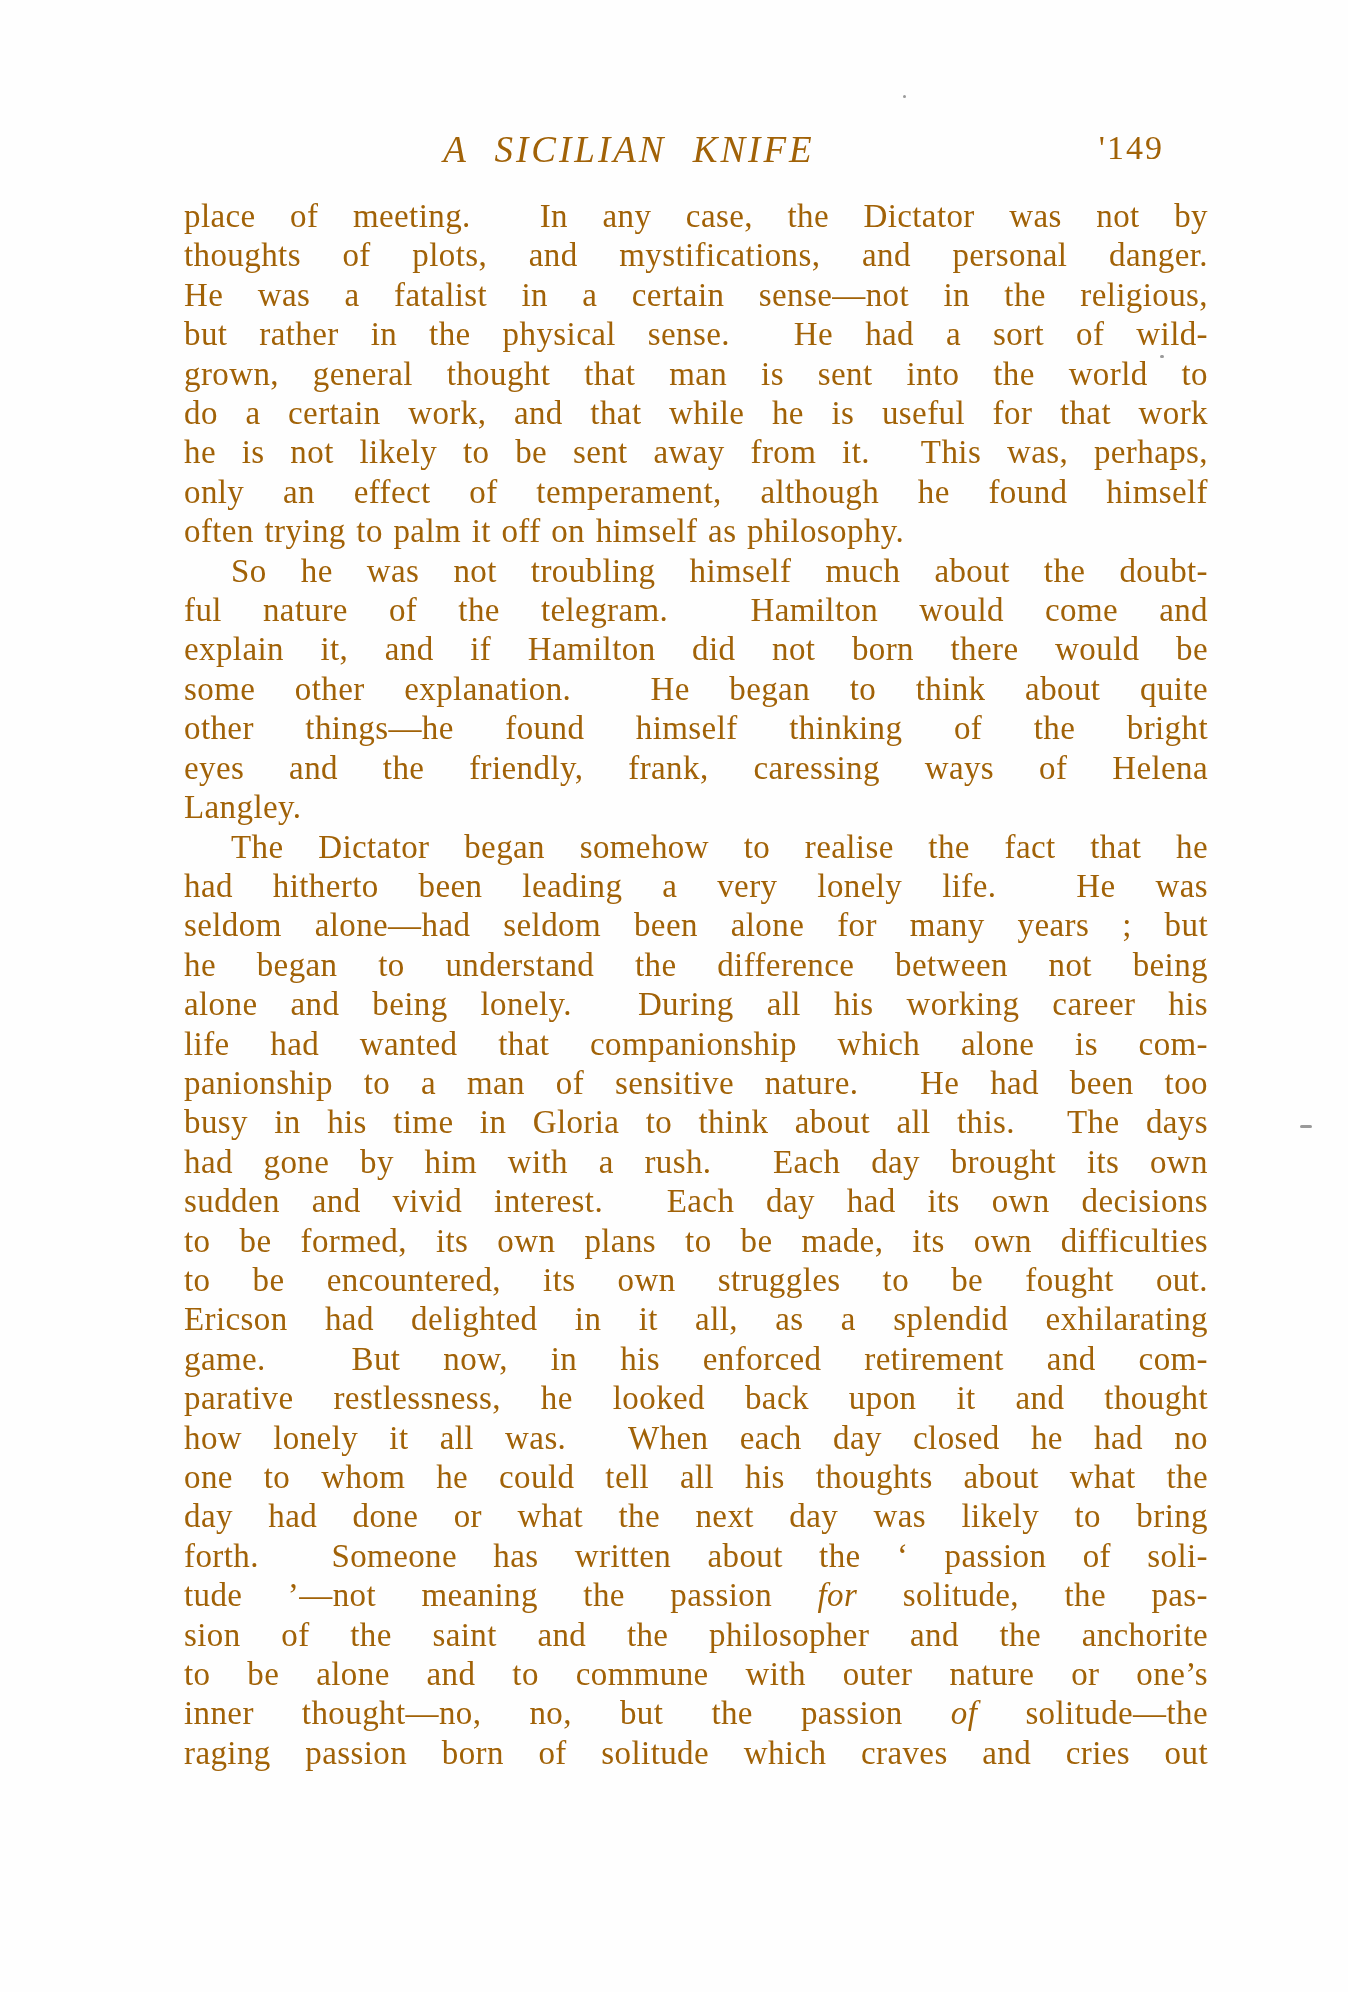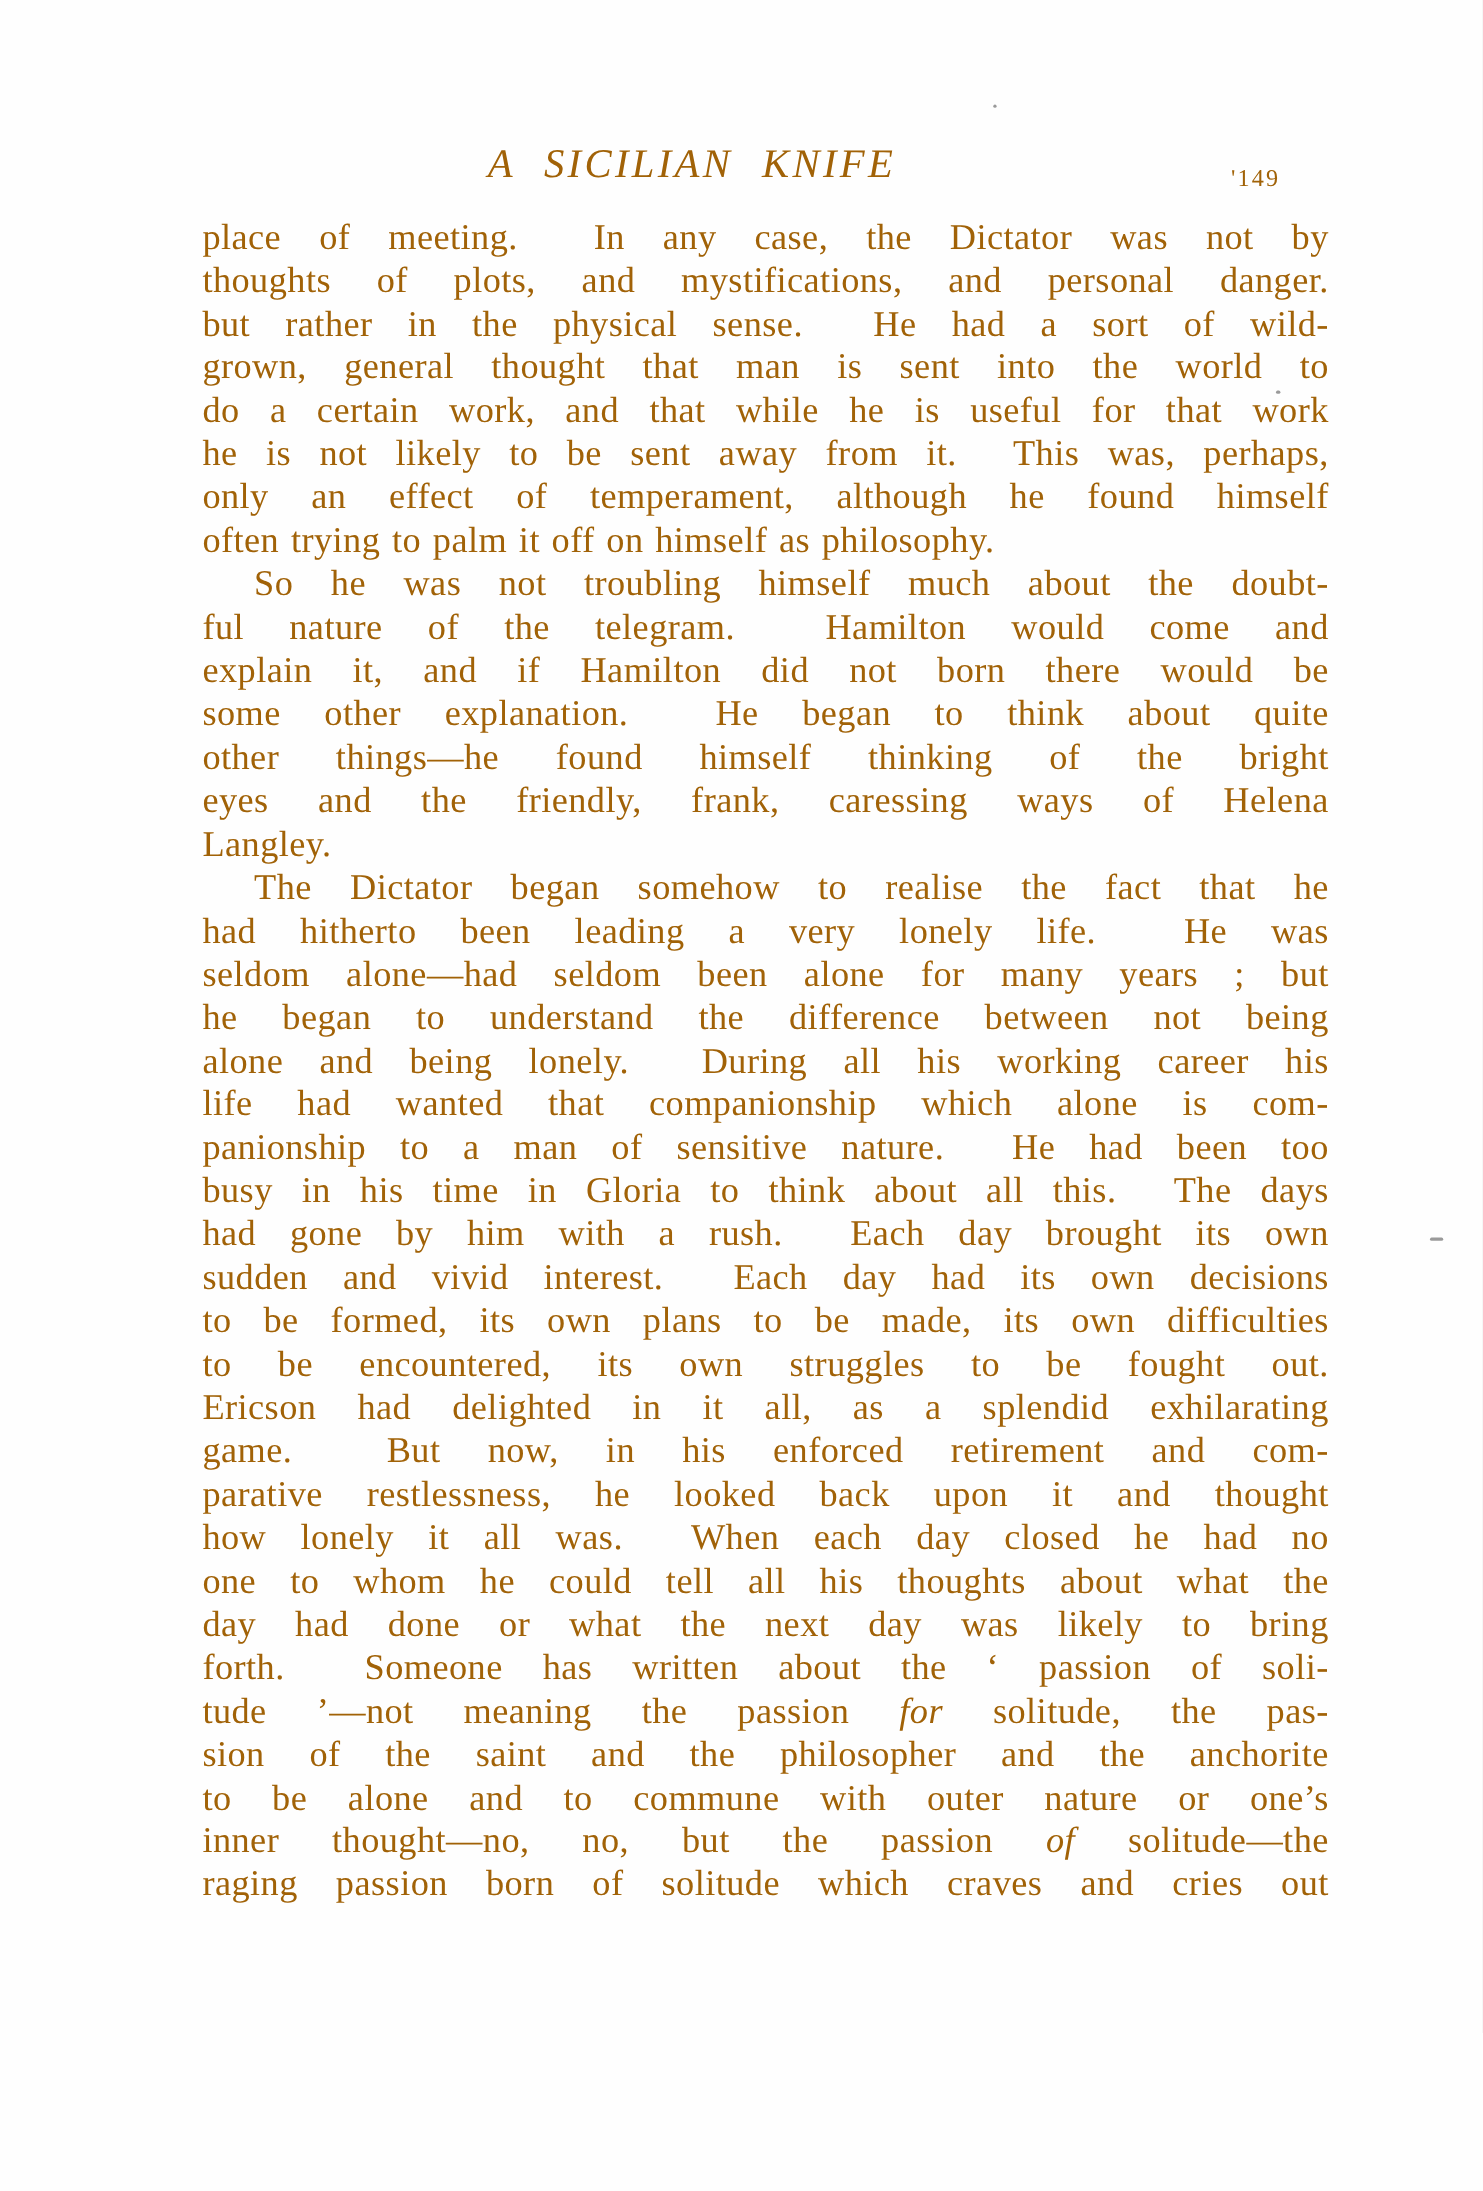--- a/index.html
+++ b/index.html
@@ -27,23 +27,22 @@
     font-style: italic;
     font-size: 37px;
     letter-spacing: 3px;
     word-spacing: 14px;
     white-space: nowrap;
   }
   .page-number {
     position: absolute;
     right: 0;
     top: 1px;
-    font-size: 22px;
+    font-size: 34px;
     letter-spacing: 2px;
-    margin-top: 20px;
   }
   .body-text {
     position: absolute;
     left: 140px;
     top: 197px;
     width: 1024px;
     margin-left: 44px;
   }
   .line {
     font-size: 33px;
@@ -69,20 +68,21 @@
 
 <div class="page">
   <div class="running-header">
     <span class="header-title">A SICILIAN KNIFE</span>
     <span class="page-number">'149</span>
   </div>
 
   <div class="body-text">
       <div class="line"><span class="">place of meeting.&nbsp; In any case, the Dictator was not by</span></div>
       <div class="line"><span class="">thoughts of plots, and mystifications, and personal danger.</span></div>
+      <div class="line"><span class="">He was a fatalist in a certain sense—not in the religious,</span></div>
       <div class="line"><span class="">but rather in the physical sense.&nbsp; He had a sort of wild-</span></div>
       <div class="line"><span class="">grown, general thought that man is sent into the world to</span></div>
       <div class="line"><span class="">do a certain work, and that while he is useful for that work</span></div>
       <div class="line"><span class="">he is not likely to be sent away from it.&nbsp; This was, perhaps,</span></div>
       <div class="line"><span class="">only an effect of temperament, although he found himself</span></div>
       <div class="line par-end"><span class="">often trying to palm it off on himself as philosophy.</span></div>
       <div class="line indent"><span class="">So he was not troubling himself much about the doubt-</span></div>
       <div class="line"><span class="">ful nature of the telegram.&nbsp; Hamilton would come and</span></div>
       <div class="line"><span class="">explain it, and if Hamilton did not born there would be</span></div>
       <div class="line"><span class="">some other explanation.&nbsp; He began to think about quite</span></div>

